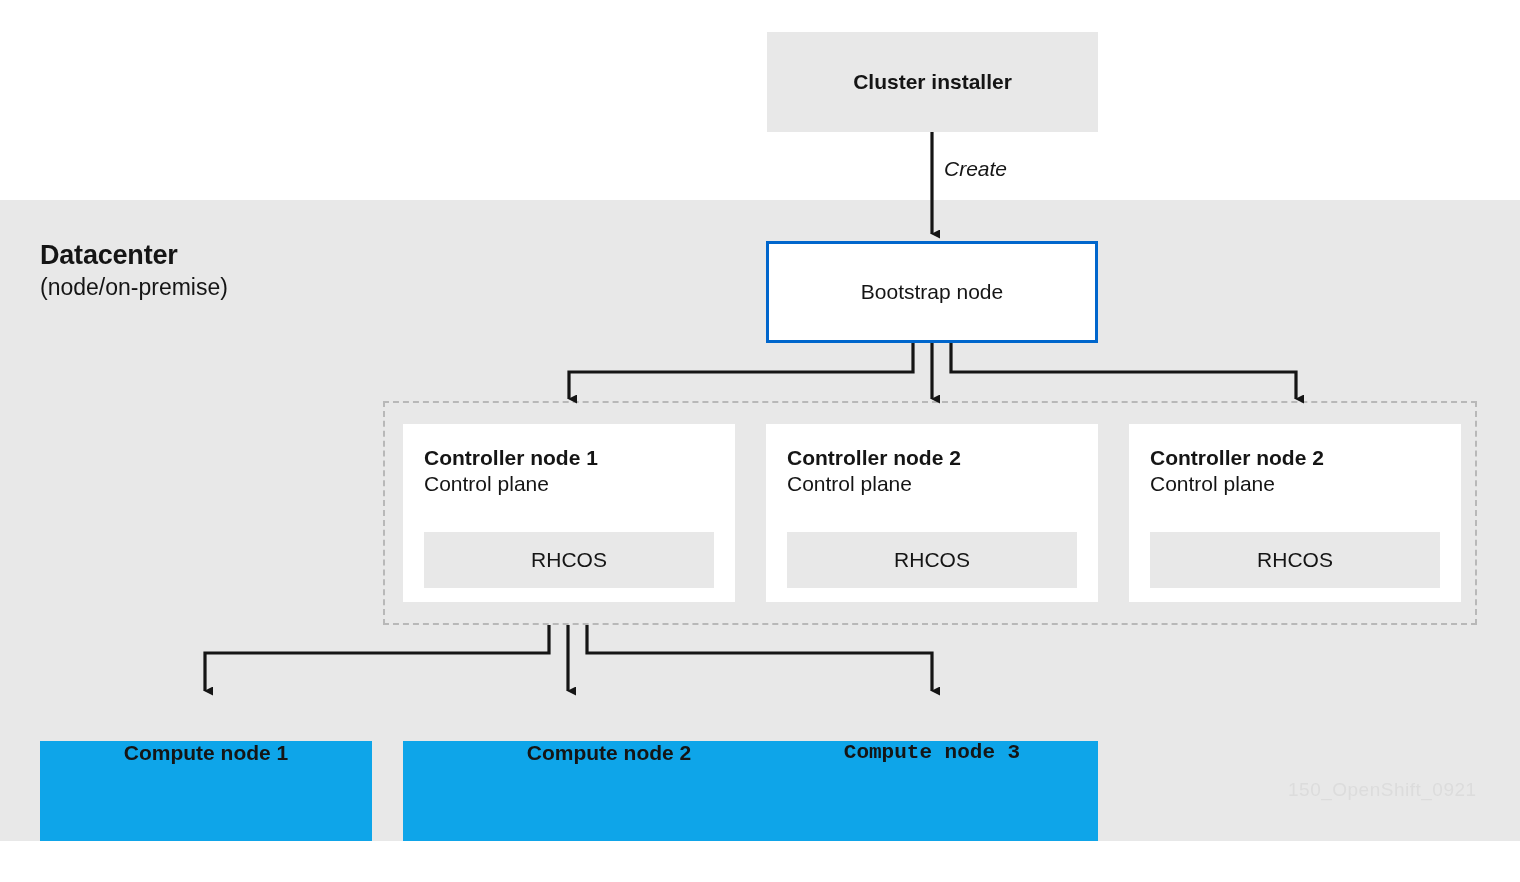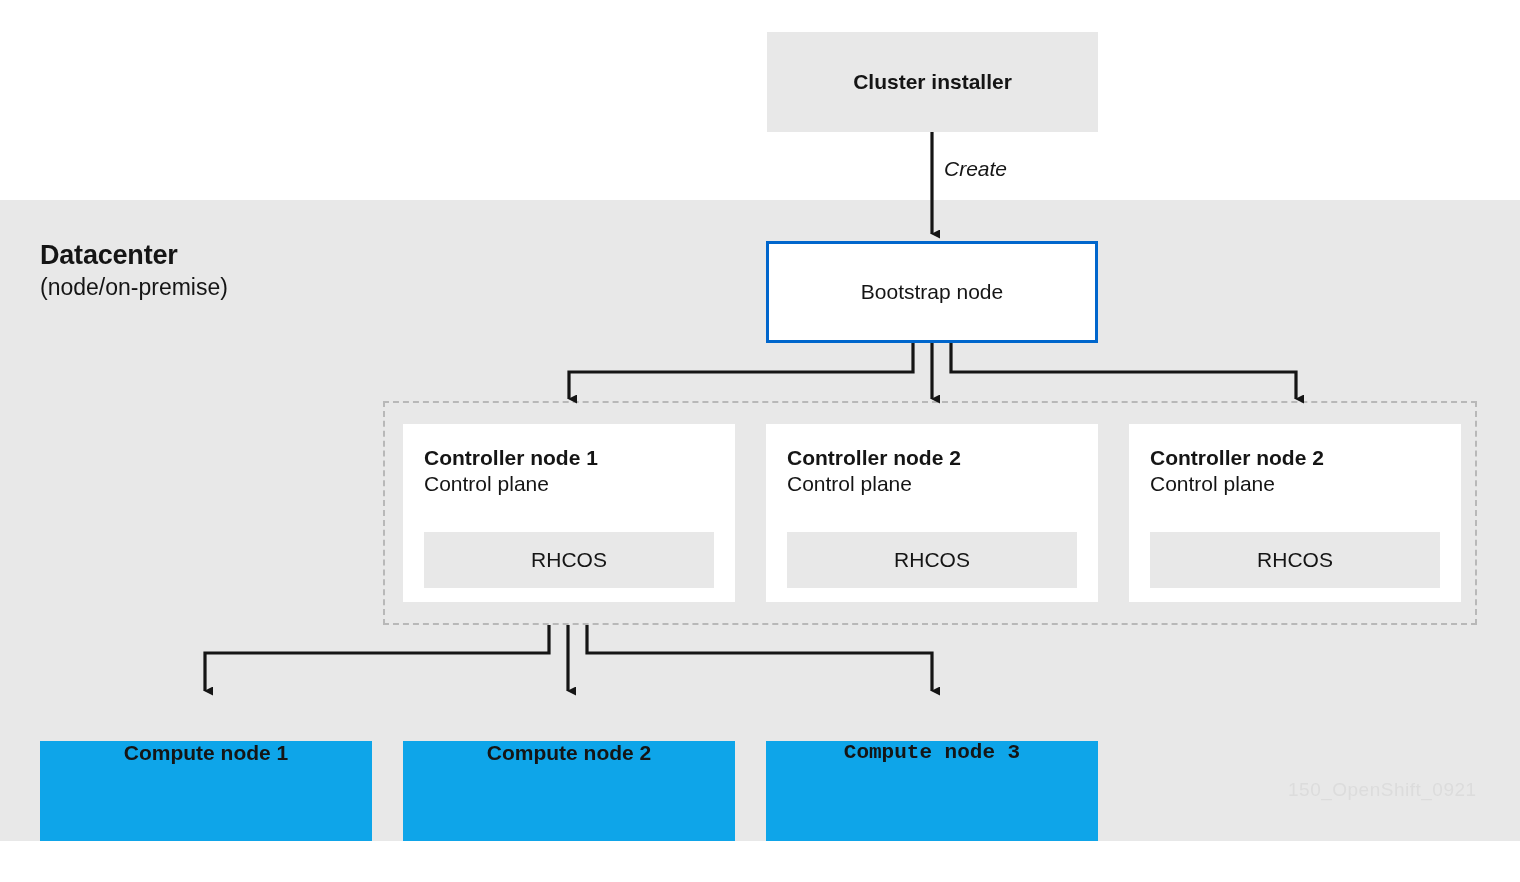--- a/index.html
+++ b/index.html
@@ -145,21 +145,21 @@
     position: absolute;
     top: 701px;
     width: 332px;
     height: 100px;
     background: #0ea5e9;
     display: flex;
     justify-content: center;
     margin-top: 40px;
   }
   .compute-1 { left: 40px; }
-  .compute-2 { left: 403px; }
+  .compute-2 { left: 403px; padding-left: 40px; }
   .compute-3 { left: 766px; font-family: Liberation Mono, monospace; }
   .compute-box .box-label { font-weight: bold; }
 
   
   .edge-label {
     position: absolute;
     left: 944px;
     top: 157px;
     font-size: 21px;
     font-style: italic;

